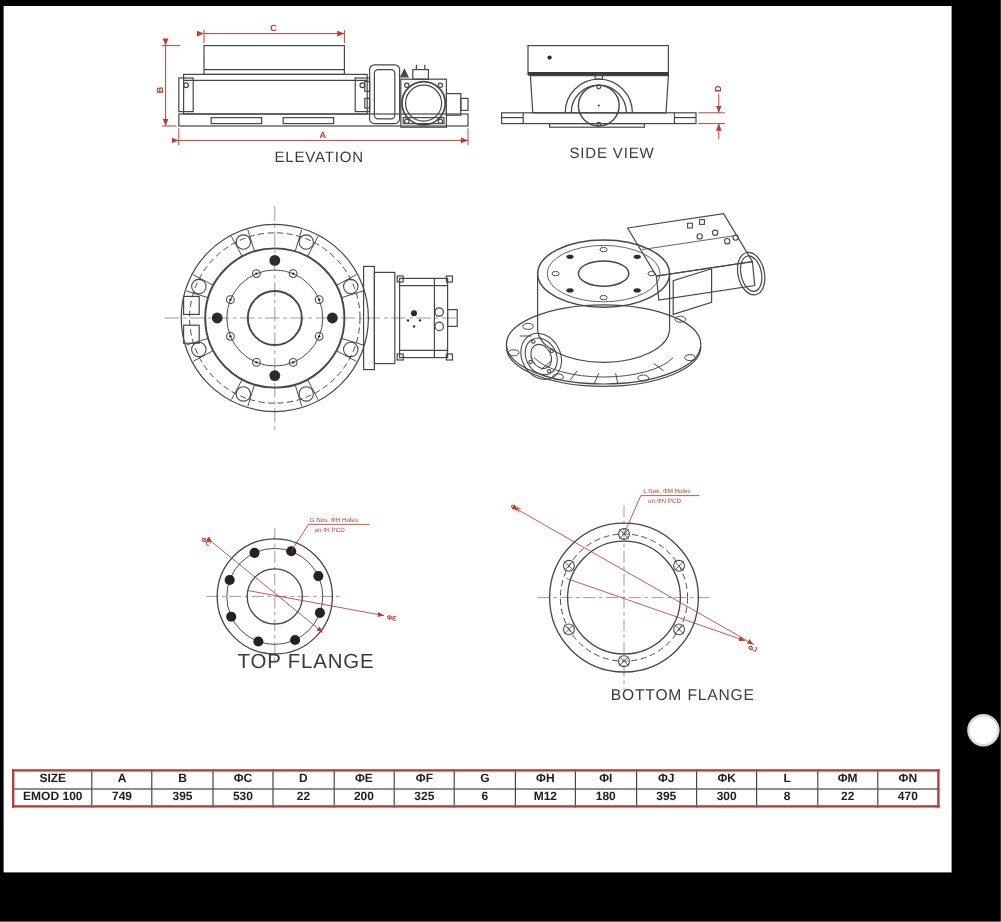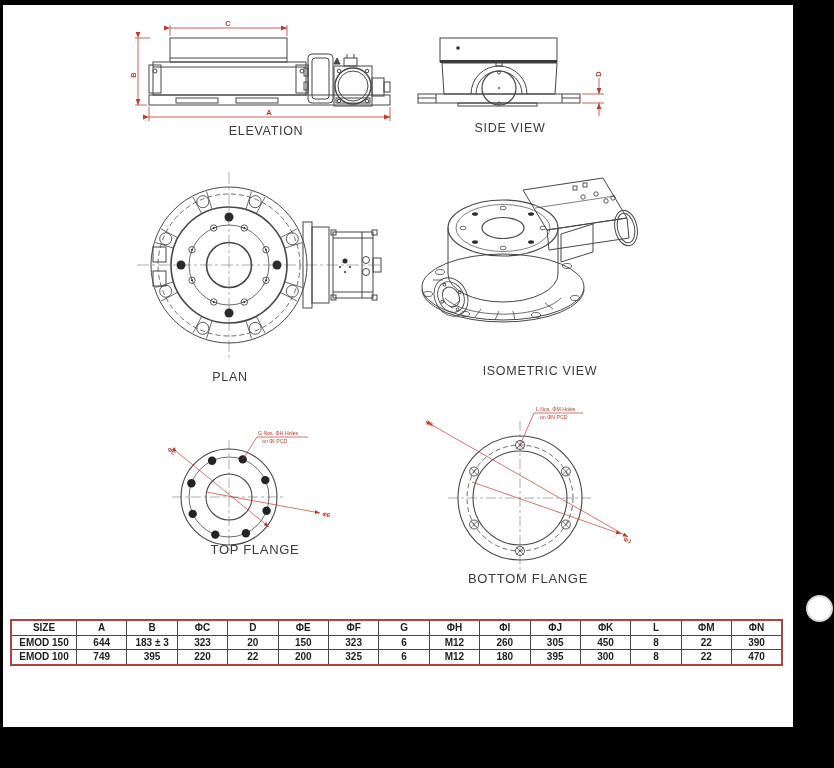--- a/index.html
+++ b/index.html
@@ -10,21 +10,21 @@
   .paper{position:absolute;left:3px;top:5px;width:790px;height:722px;background:#fff}
   .punch{position:absolute;left:806px;top:595px;width:27px;height:27px;border-radius:50%;
     background:#fff;border:2px solid #d8d8d8;box-sizing:border-box}
   .vlabel{position:absolute;text-align:center;color:#3a3a3a;font-size:12.5px;
     font-weight:500;letter-spacing:.7px;white-space:nowrap}
   svg{position:absolute;overflow:visible}
   svg text{font-family:"Liberation Sans",sans-serif}
   .dimtxt{fill:#c03a30;font-size:7.5px;font-weight:600}
   .notetxt{fill:#c03a30;font-size:5.2px;font-weight:500}
   .lbltxt{fill:#c03a30;font-size:5.6px;font-weight:700}
-  .tablewrap{position:absolute;left:7px;top:614px}
+  .tablewrap{position:absolute;left:7px;top:636px}
   table{border-collapse:collapse;table-layout:fixed;width:773px;
     border:2px solid #b5413c;font-size:10px;font-weight:600;color:#1e1e1e}
   th,td{border:1px solid #474747;text-align:center;padding:0;height:13.6px;
     font-weight:600;overflow:hidden;white-space:nowrap}
   th{font-weight:700}
   th:first-child{width:64px}
 </style>
 </head>
 <body>
 
@@ -358,24 +358,22 @@
       <line x1="52" y1="89" x2="201" y2="141" marker-end="url(#bf-ar)"></line>
     </g>
     <text class="notetxt" x="116" y="18">L Nos. ΦM Holes</text>
     <text class="notetxt" x="120" y="26">on ΦN PCD</text>
     <text class="lbltxt" transform="translate(5,30) rotate(30)">ΦK</text>
     <text class="lbltxt" transform="translate(203,148) rotate(19)">ΦJ</text>
   </svg>
 
   <div class="vlabel" style="left:125px;top:119px;width:276px">ELEVATION</div>
   <div class="vlabel" style="left:402px;top:116px;width:210px">SIDE VIEW</div>
-  <div class="vlabel" style="left:132px;top:365px;width:190px">PLAN</div>
-  <div class="vlabel" style="left:412px;top:359px;width:250px">ISOMETRIC VIEW</div>
-  <div class="vlabel" style="left:147px;top:537px;width:210px;font-size:13px">TOP FLANGE</div>
-  <div class="vlabel" style="left:400px;top:566px;width:250px;font-size:13px">BOTTOM FLANGE</div>
+  <div class="vlabel" style="left:147px;top:537px;width:210px;font-size:17px">TOP FLANGE</div>
+  <div class="vlabel" style="left:441px;top:566px;width:250px;font-size:13px">BOTTOM FLANGE</div>
 
   <div class="tablewrap">
     <table>
       <thead>
           <tr>
             <th>SIZE</th>
             <th>A</th>
             <th>B</th>
             <th>ΦC</th>
             <th>D</th>
@@ -386,41 +384,24 @@
             <th>ΦI</th>
             <th>ΦJ</th>
             <th>ΦK</th>
             <th>L</th>
             <th>ΦM</th>
             <th>ΦN</th>
           </tr>
         </thead>
       <tbody>
           <tr>
-            <td>EMOD 150</td>
-            <td>644</td>
-            <td>183 ± 3</td>
-            <td>323</td>
-            <td>20</td>
-            <td>150</td>
-            <td>323</td>
-            <td>6</td>
-            <td>M12</td>
-            <td>260</td>
-            <td>305</td>
-            <td>450</td>
-            <td>8</td>
-            <td>22</td>
-            <td>390</td>
-          </tr>
-          <tr>
             <td>EMOD 100</td>
             <td>749</td>
             <td>395</td>
-            <td>220</td>
+            <td>530</td>
             <td>22</td>
             <td>200</td>
             <td>325</td>
             <td>6</td>
             <td>M12</td>
             <td>180</td>
             <td>395</td>
             <td>300</td>
             <td>8</td>
             <td>22</td>

